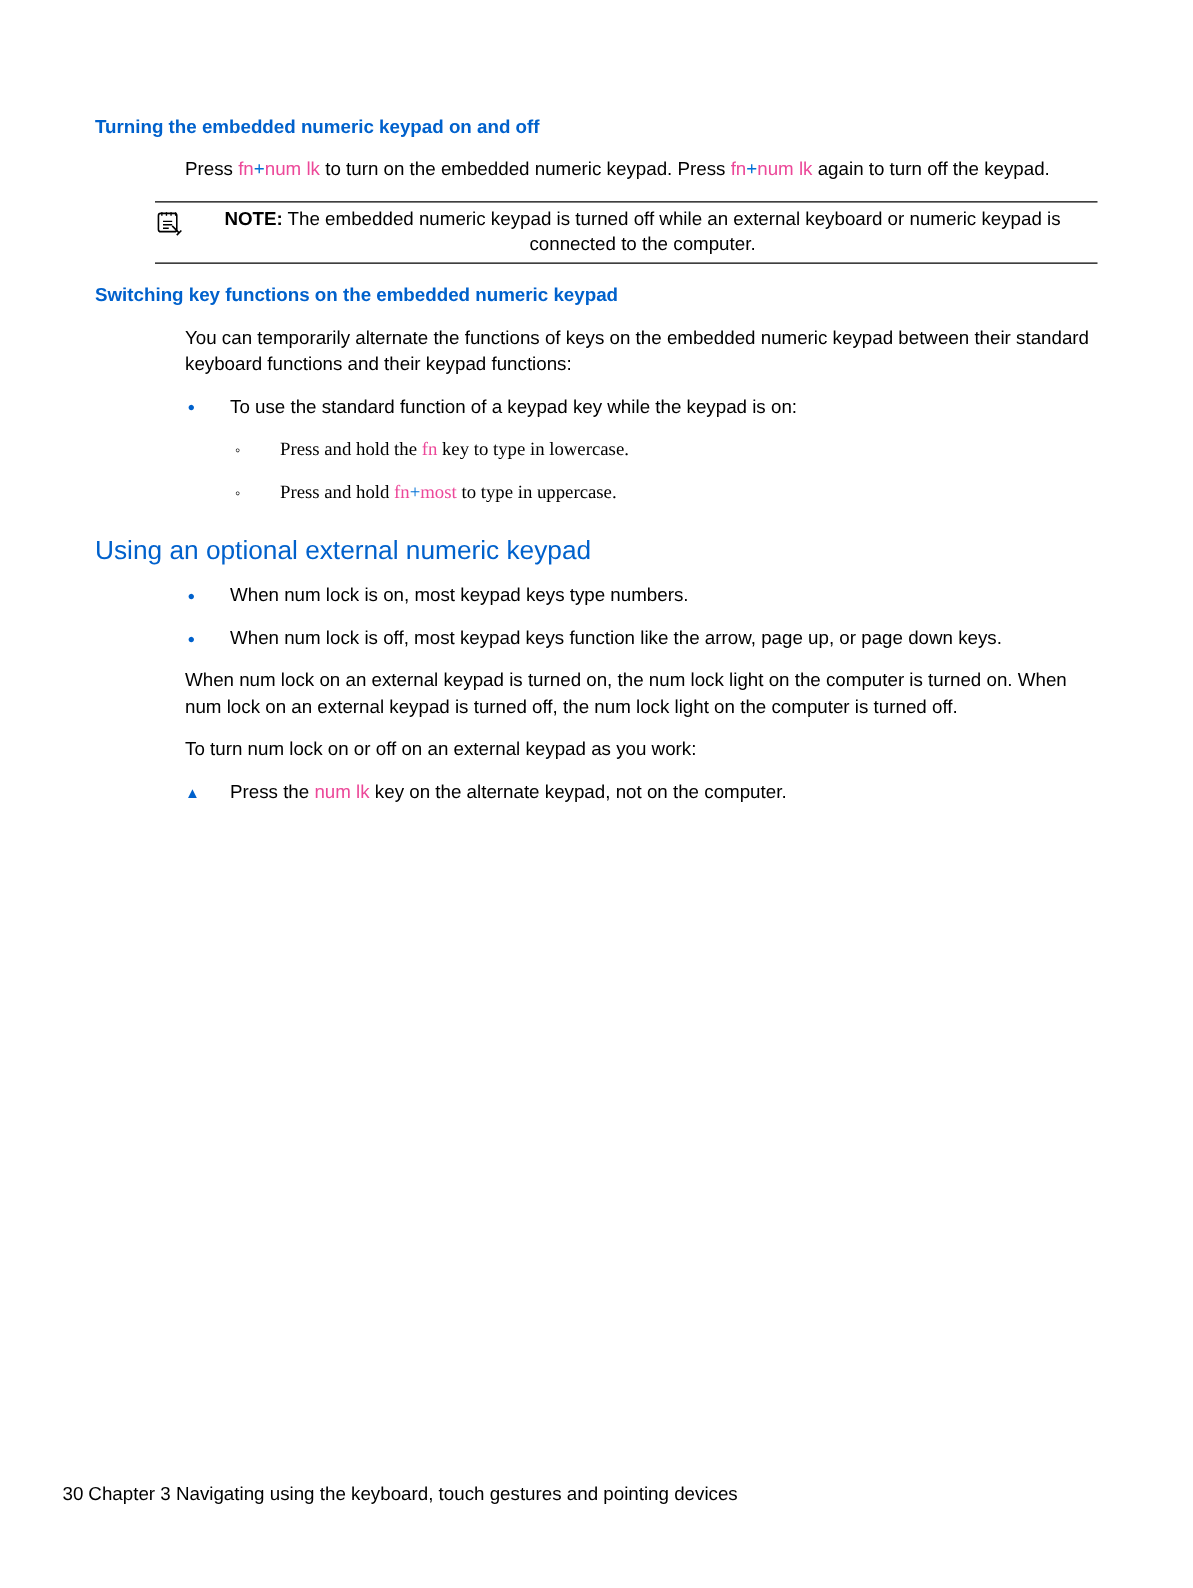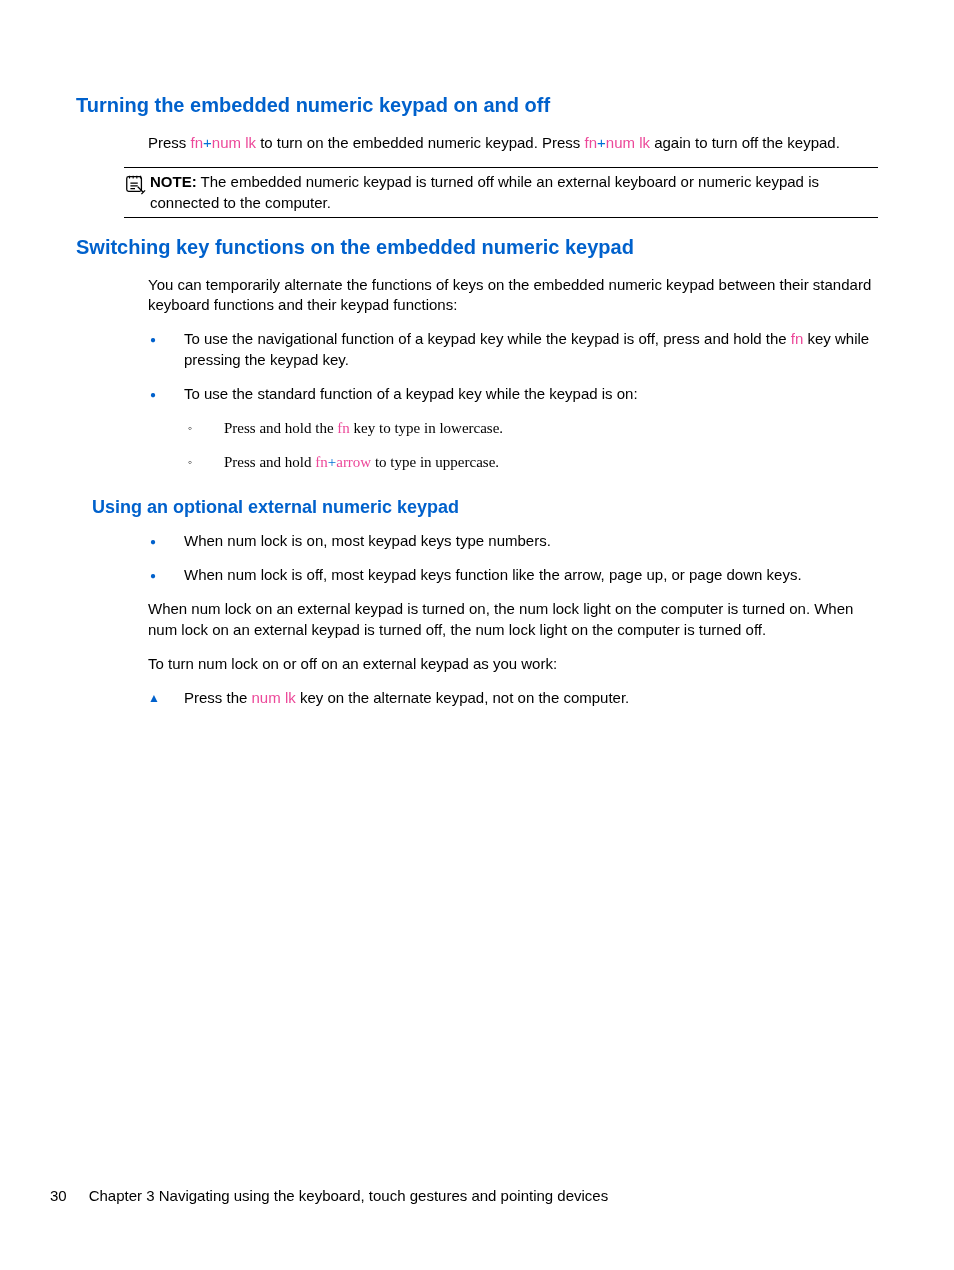--- a/index.html
+++ b/index.html
@@ -17,43 +17,44 @@
   .page {
     position: relative;
     width: 954px;
     height: 1270px;
     box-sizing: border-box;
     padding: 92px 76px 0 76px;
   }
   .h4 {
     color: #0061cc;
     font-weight: bold;
-    font-size: 20px;
+    font-size: 15px;
     margin: 0 0 14px 0;
   }
   .h3 {
     color: #0061cc;
-    font-weight: bold;
-    font-size: 18px;
-    margin: 22px 0 12px 16px;
+    font-weight: normal;
+    font-size: 21px;
+    margin: 22px 0 12px 0;
   }
   .body-indent {
     margin-left: 72px;
   }
   p { margin: 0 0 14px 0; }
   .key { color: #ec4899; }
   .plus { color: #0070d6; }
   .note-box {
     margin-left: 48px;
     border-top: 1px solid #000;
     border-bottom: 1px solid #000;
     padding: 4px 0 4px 0;
     margin-bottom: 16px;
     display: flex;
     align-items: flex-start;
+    text-align: center;
   }
   .note-icon {
     width: 22px;
     flex: 0 0 22px;
     margin-right: 4px;
     margin-top: 1px;
   }
   .note-body { flex: 1; }
   .note-label { font-weight: bold; }
   ul.bullets {
@@ -109,21 +110,21 @@
     position: absolute;
     left: 0;
     top: 2px;
   }
   .footer {
     position: absolute;
     left: 50px;
     bottom: 64px;
     font-size: 15px;
   }
-  .footer .pn { margin-right: 22px; }
+  .footer .pn { margin-right: 4px; }
 </style>
 </head>
 <body>
 
 <div class="page">
 
   <div class="h4">Turning the embedded numeric keypad on and off</div>
 
   <div class="body-indent">
     <p>
@@ -145,30 +146,27 @@
     </div>
   </div>
 
   <div class="h4">Switching key functions on the embedded numeric keypad</div>
 
   <div class="body-indent">
     <p>You can temporarily alternate the functions of keys on the embedded numeric keypad between their standard keyboard functions and their keypad functions:</p>
 
     <ul class="bullets">
       <li>
-        <span>To use the navigational function of a keypad key while the keypad is off, press and hold the </span><span class="key">fn</span><span> key while pressing the keypad key.</span>
-      </li>
-      <li>
         <span>To use the standard function of a keypad key while the keypad is on:</span>
         <ul class="sub">
           <li>
             <span>Press and hold the </span><span class="key">fn</span><span> key to type in lowercase.</span>
           </li>
           <li>
-            <span>Press and hold </span><span class="key">fn</span><span class="plus">+</span><span class="key">arrow</span><span> to type in uppercase.</span>
+            <span>Press and hold </span><span class="key">fn</span><span class="plus">+</span><span class="key">most</span><span> to type in uppercase.</span>
           </li>
         </ul>
       </li>
     </ul>
   </div>
 
   <div class="h3">Using an optional external numeric keypad</div>
 
   <div class="body-indent">
 

